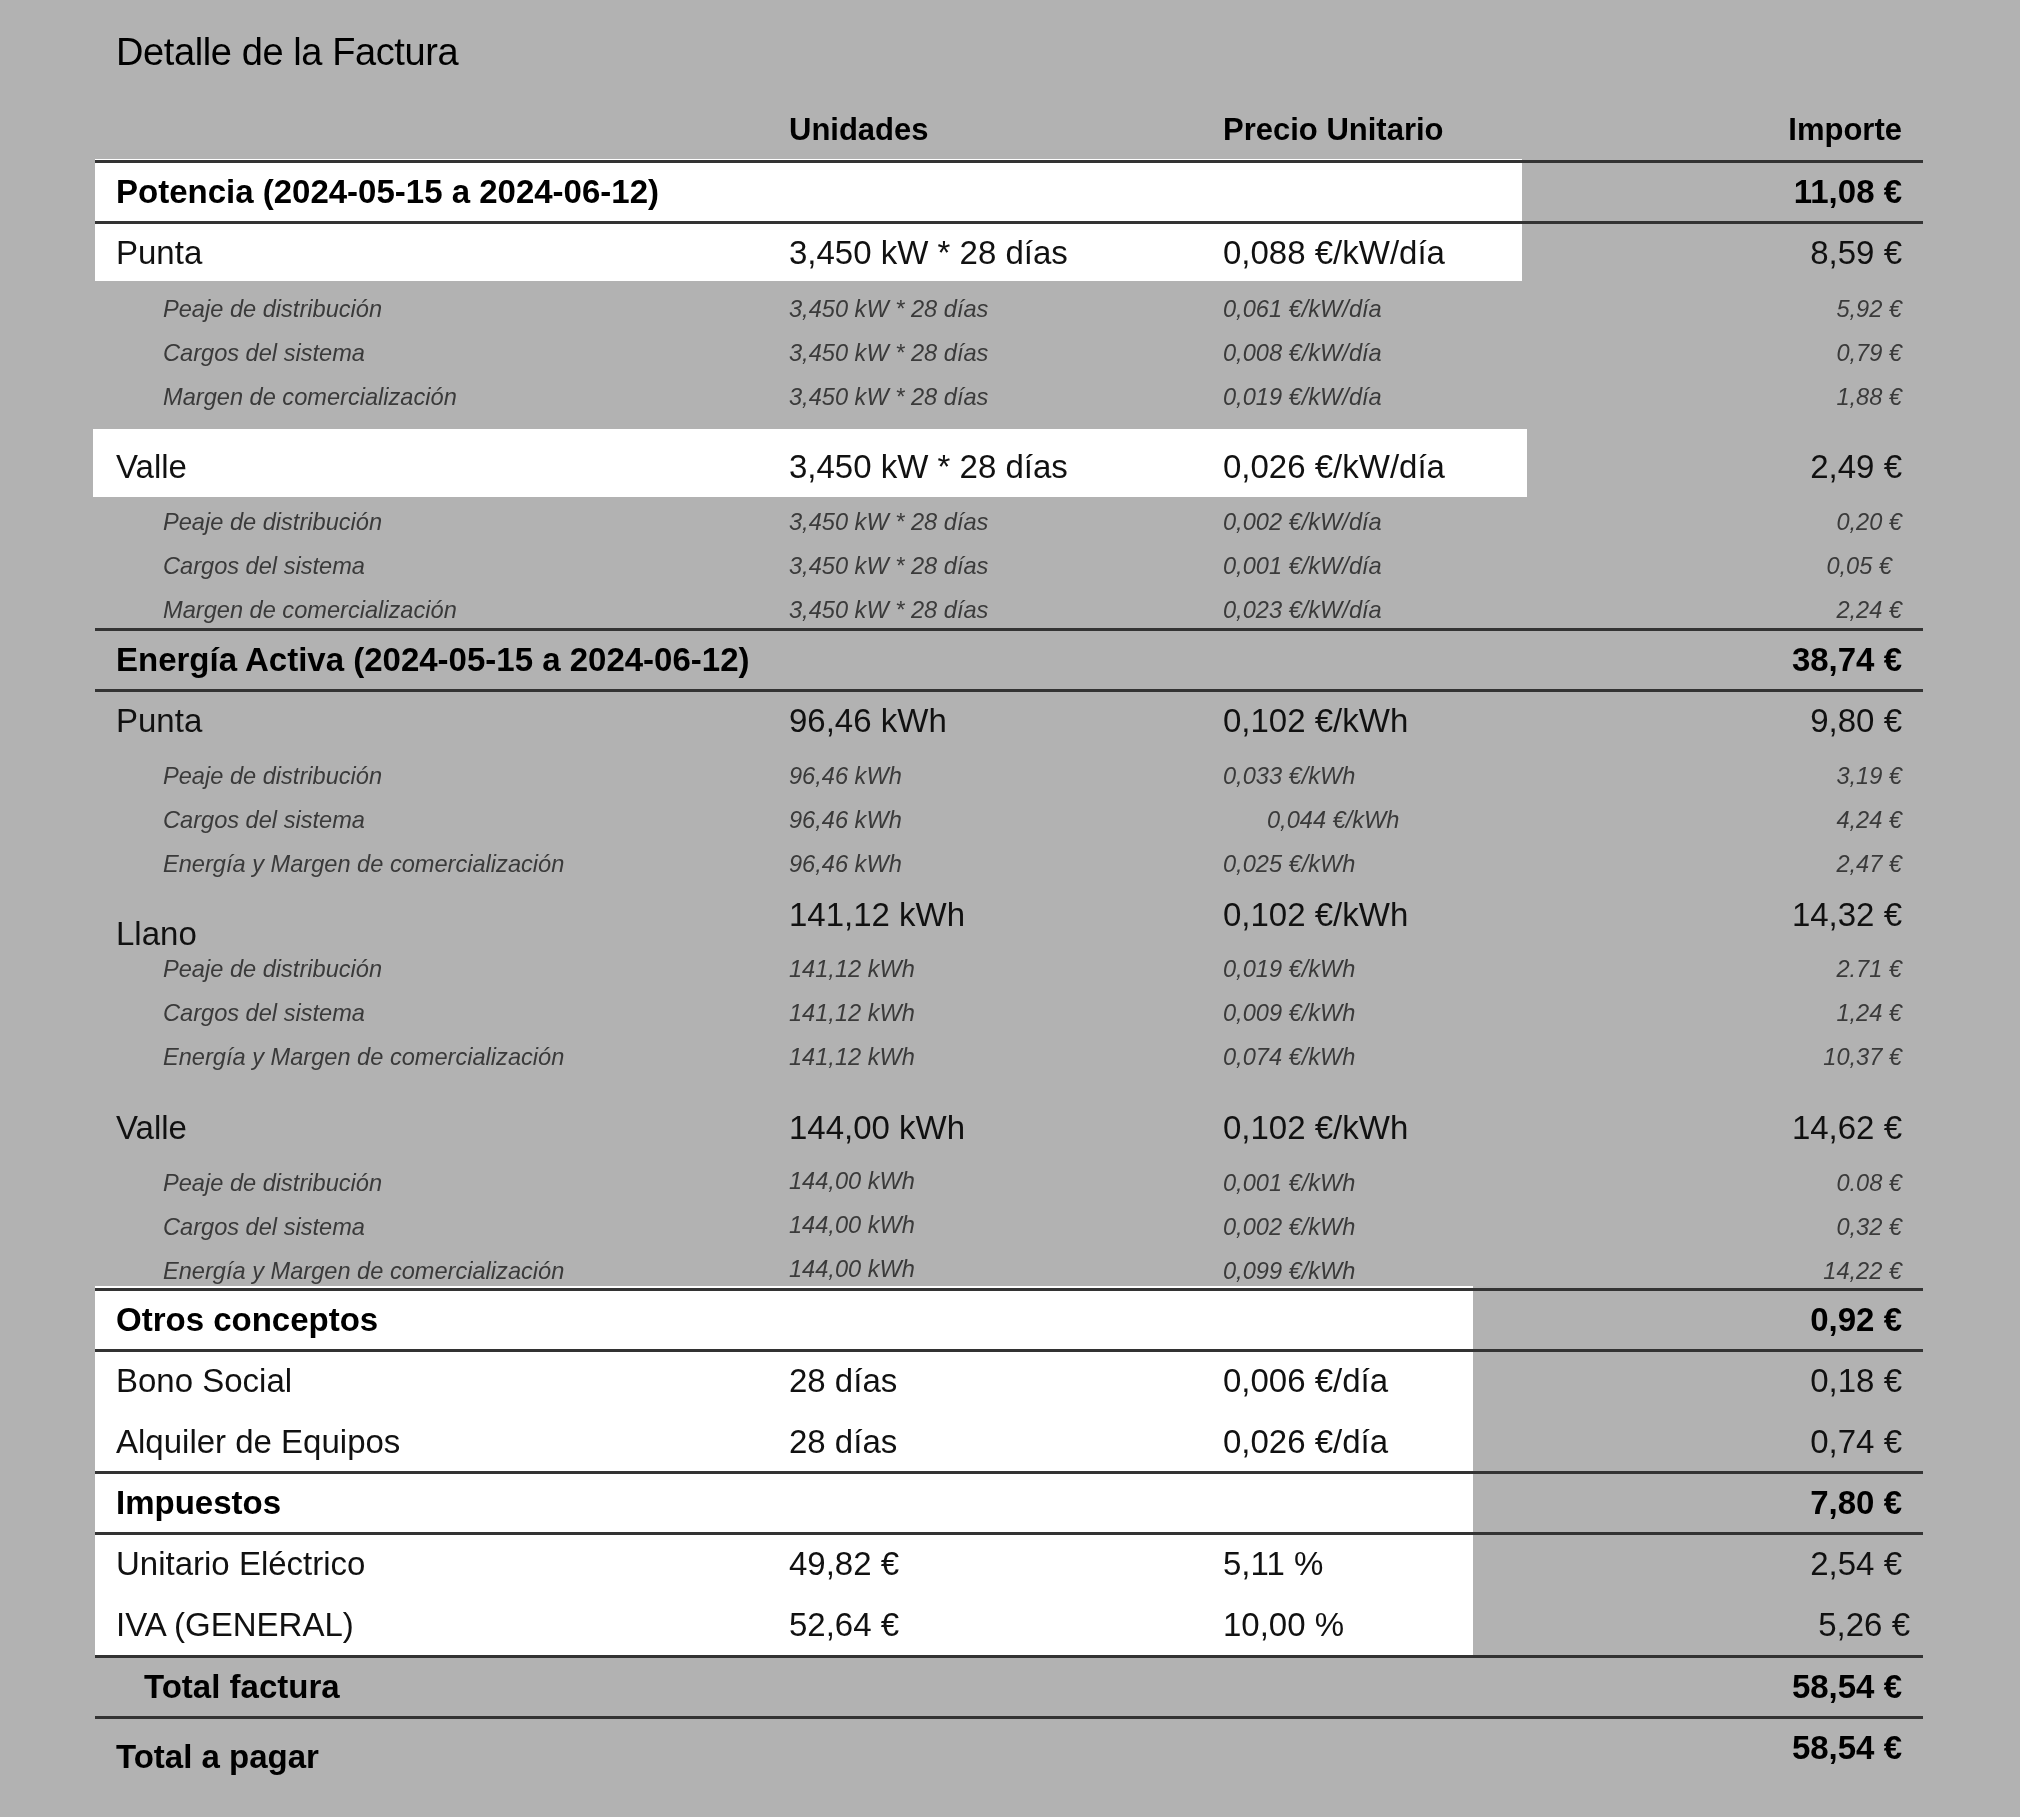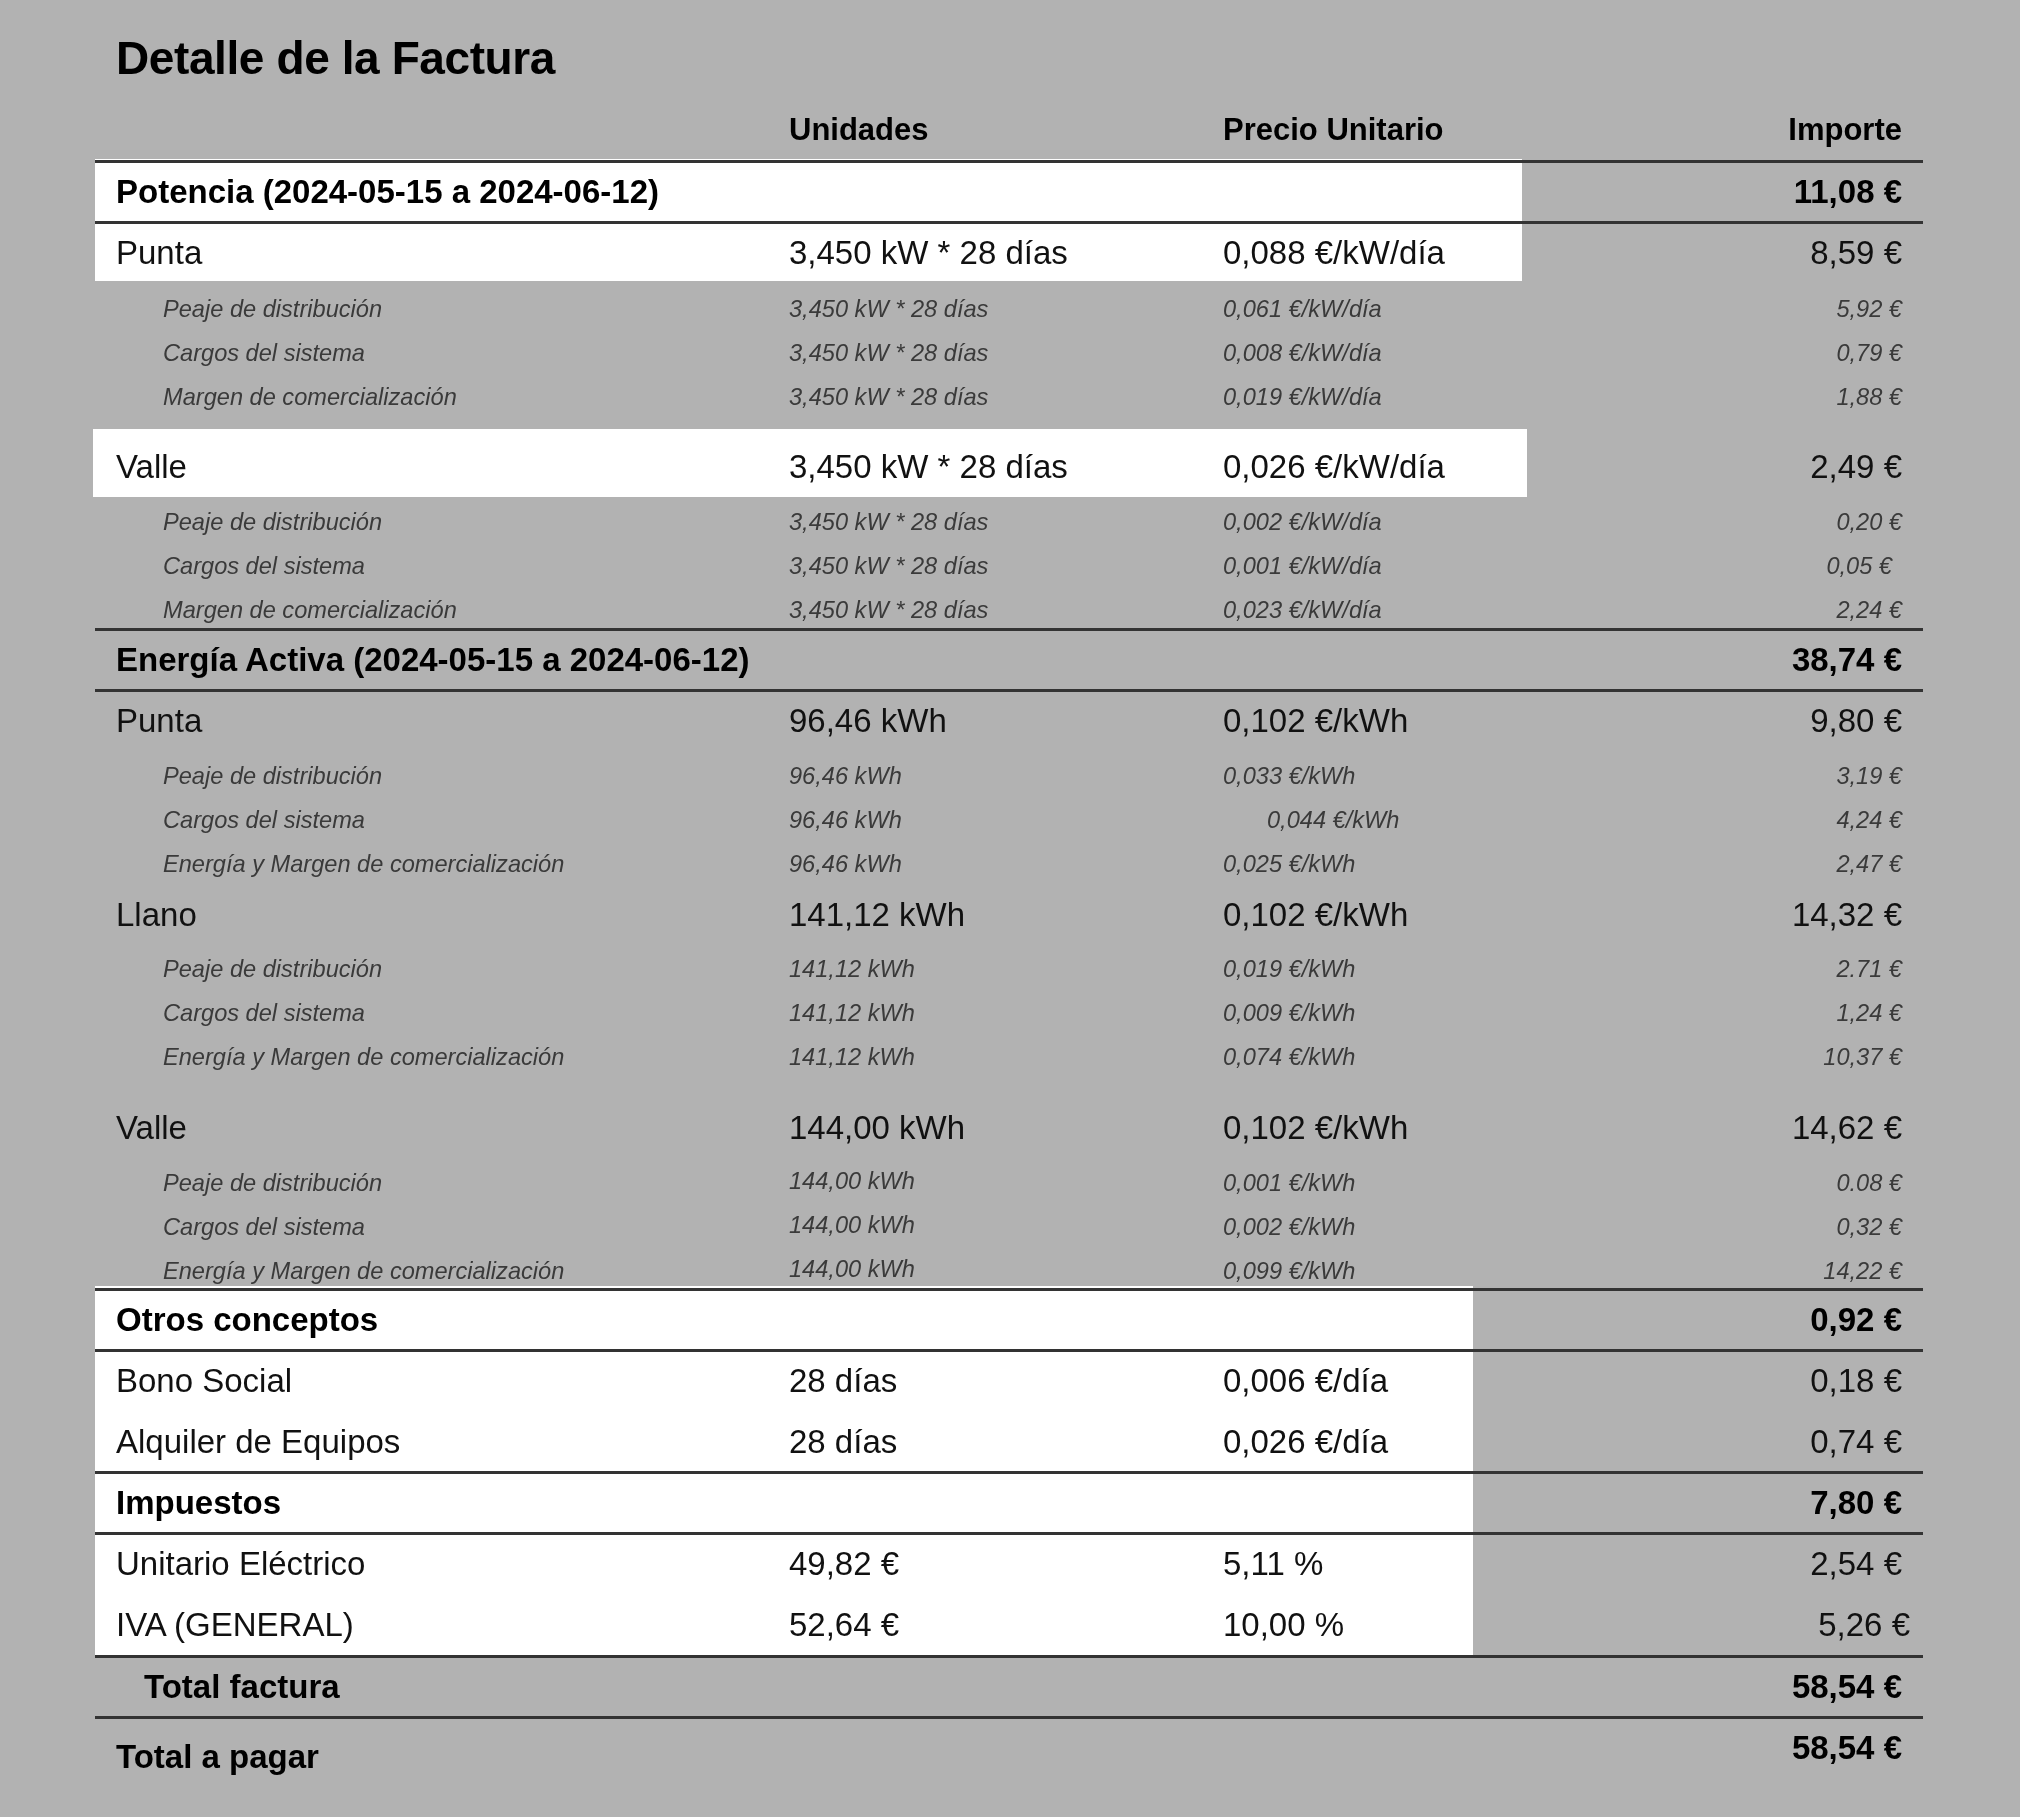--- a/index.html
+++ b/index.html
@@ -1,21 +1,21 @@
 <!DOCTYPE html>
 <html style="font-size:13px"><head>
 <meta charset="utf-8">
 <style>
   html, body { margin:0; padding:0; }
   body {
     width:2020px; height:1817px; background:#b2b2b2; position:relative; overflow:hidden;
     font-family:"Liberation Sans", sans-serif; color:#000;
   }
   .abs { position:absolute; white-space:nowrap; }
-  .title { left:116px; top:31px; font-size:46px; font-weight:bold; letter-spacing:-0.4px; }
+  .title { left:116px; top:31px; font-size:38px; font-weight:normal; letter-spacing:-0.4px; }
   .hdr { font-size:31px; font-weight:bold; top:112px; }
   .white { position:absolute; background:#fff; }
   .rule { position:absolute; left:95px; width:1828px; height:3.3px; background:#333; }
   .sec { font-size:33px; font-weight:bold; }
   .main { font-size:33px; font-weight:normal; color:#111; }
   .sub { font-size:23.6px; font-style:italic; color:#3a3a3a; }
   .r { text-align:right; }
 </style>
 </head>
 <body>
@@ -100,21 +100,21 @@
 <div class="abs sub" style="left:163px;top:807px;">Cargos del sistema</div>
 <div class="abs sub" style="left:789px;top:807px;">96,46 kWh</div>
 <div class="abs sub" style="left:1223px;top:807px;margin-left:44px;">0,044 €/kWh</div>
 <div class="abs sub r" style="right:118px;top:807px;">4,24 €</div>
 
 <div class="abs sub" style="left:163px;top:851px;">Energía y Margen de comercialización</div>
 <div class="abs sub" style="left:789px;top:851px;">96,46 kWh</div>
 <div class="abs sub" style="left:1223px;top:851px;">0,025 €/kWh</div>
 <div class="abs sub r" style="right:118px;top:851px;">2,47 €</div>
 
-<div class="abs main" style="left:116px;top:896px;">Llano</div>
+<div class="abs main" style="left:116px;top:915px;">Llano</div>
 <div class="abs main" style="left:789px;top:896px;">141,12 kWh</div>
 <div class="abs main" style="left:1223px;top:896px;">0,102 €/kWh</div>
 <div class="abs main r" style="right:118px;top:896px;">14,32 €</div>
 
 <div class="abs sub" style="left:163px;top:956px;">Peaje de distribución</div>
 <div class="abs sub" style="left:789px;top:956px;">141,12 kWh</div>
 <div class="abs sub" style="left:1223px;top:956px;">0,019 €/kWh</div>
 <div class="abs sub r" style="right:118px;top:956px;">2.71 €</div>
 
 <div class="abs sub" style="left:163px;top:1000px;">Cargos del sistema</div>

